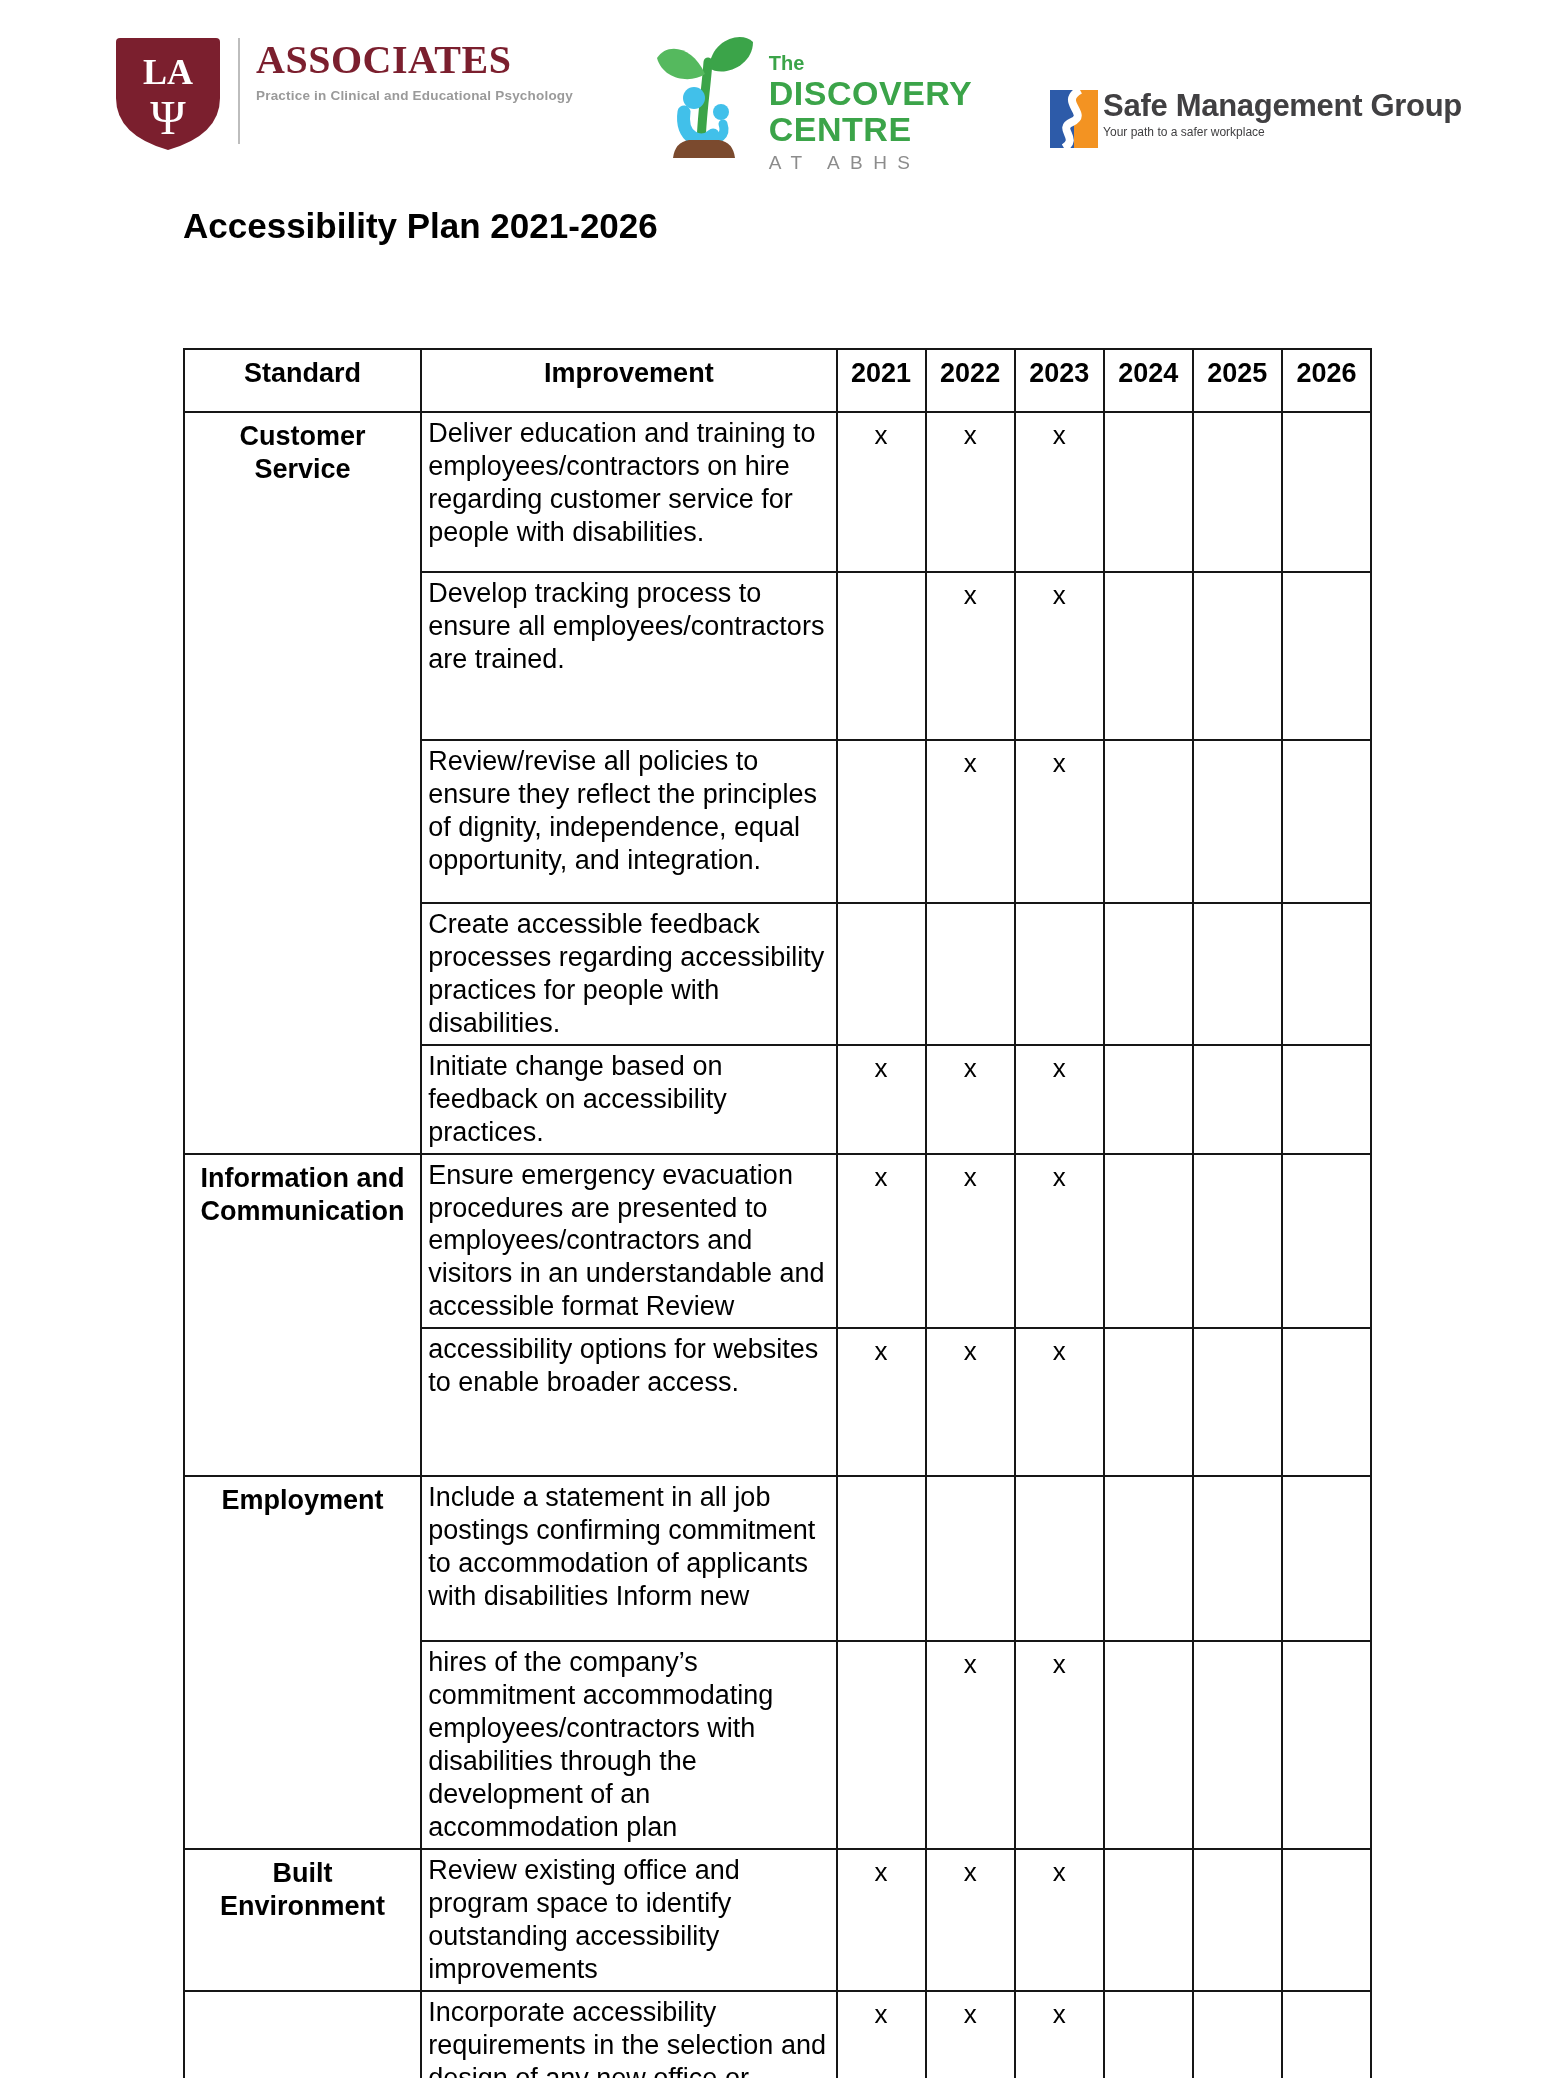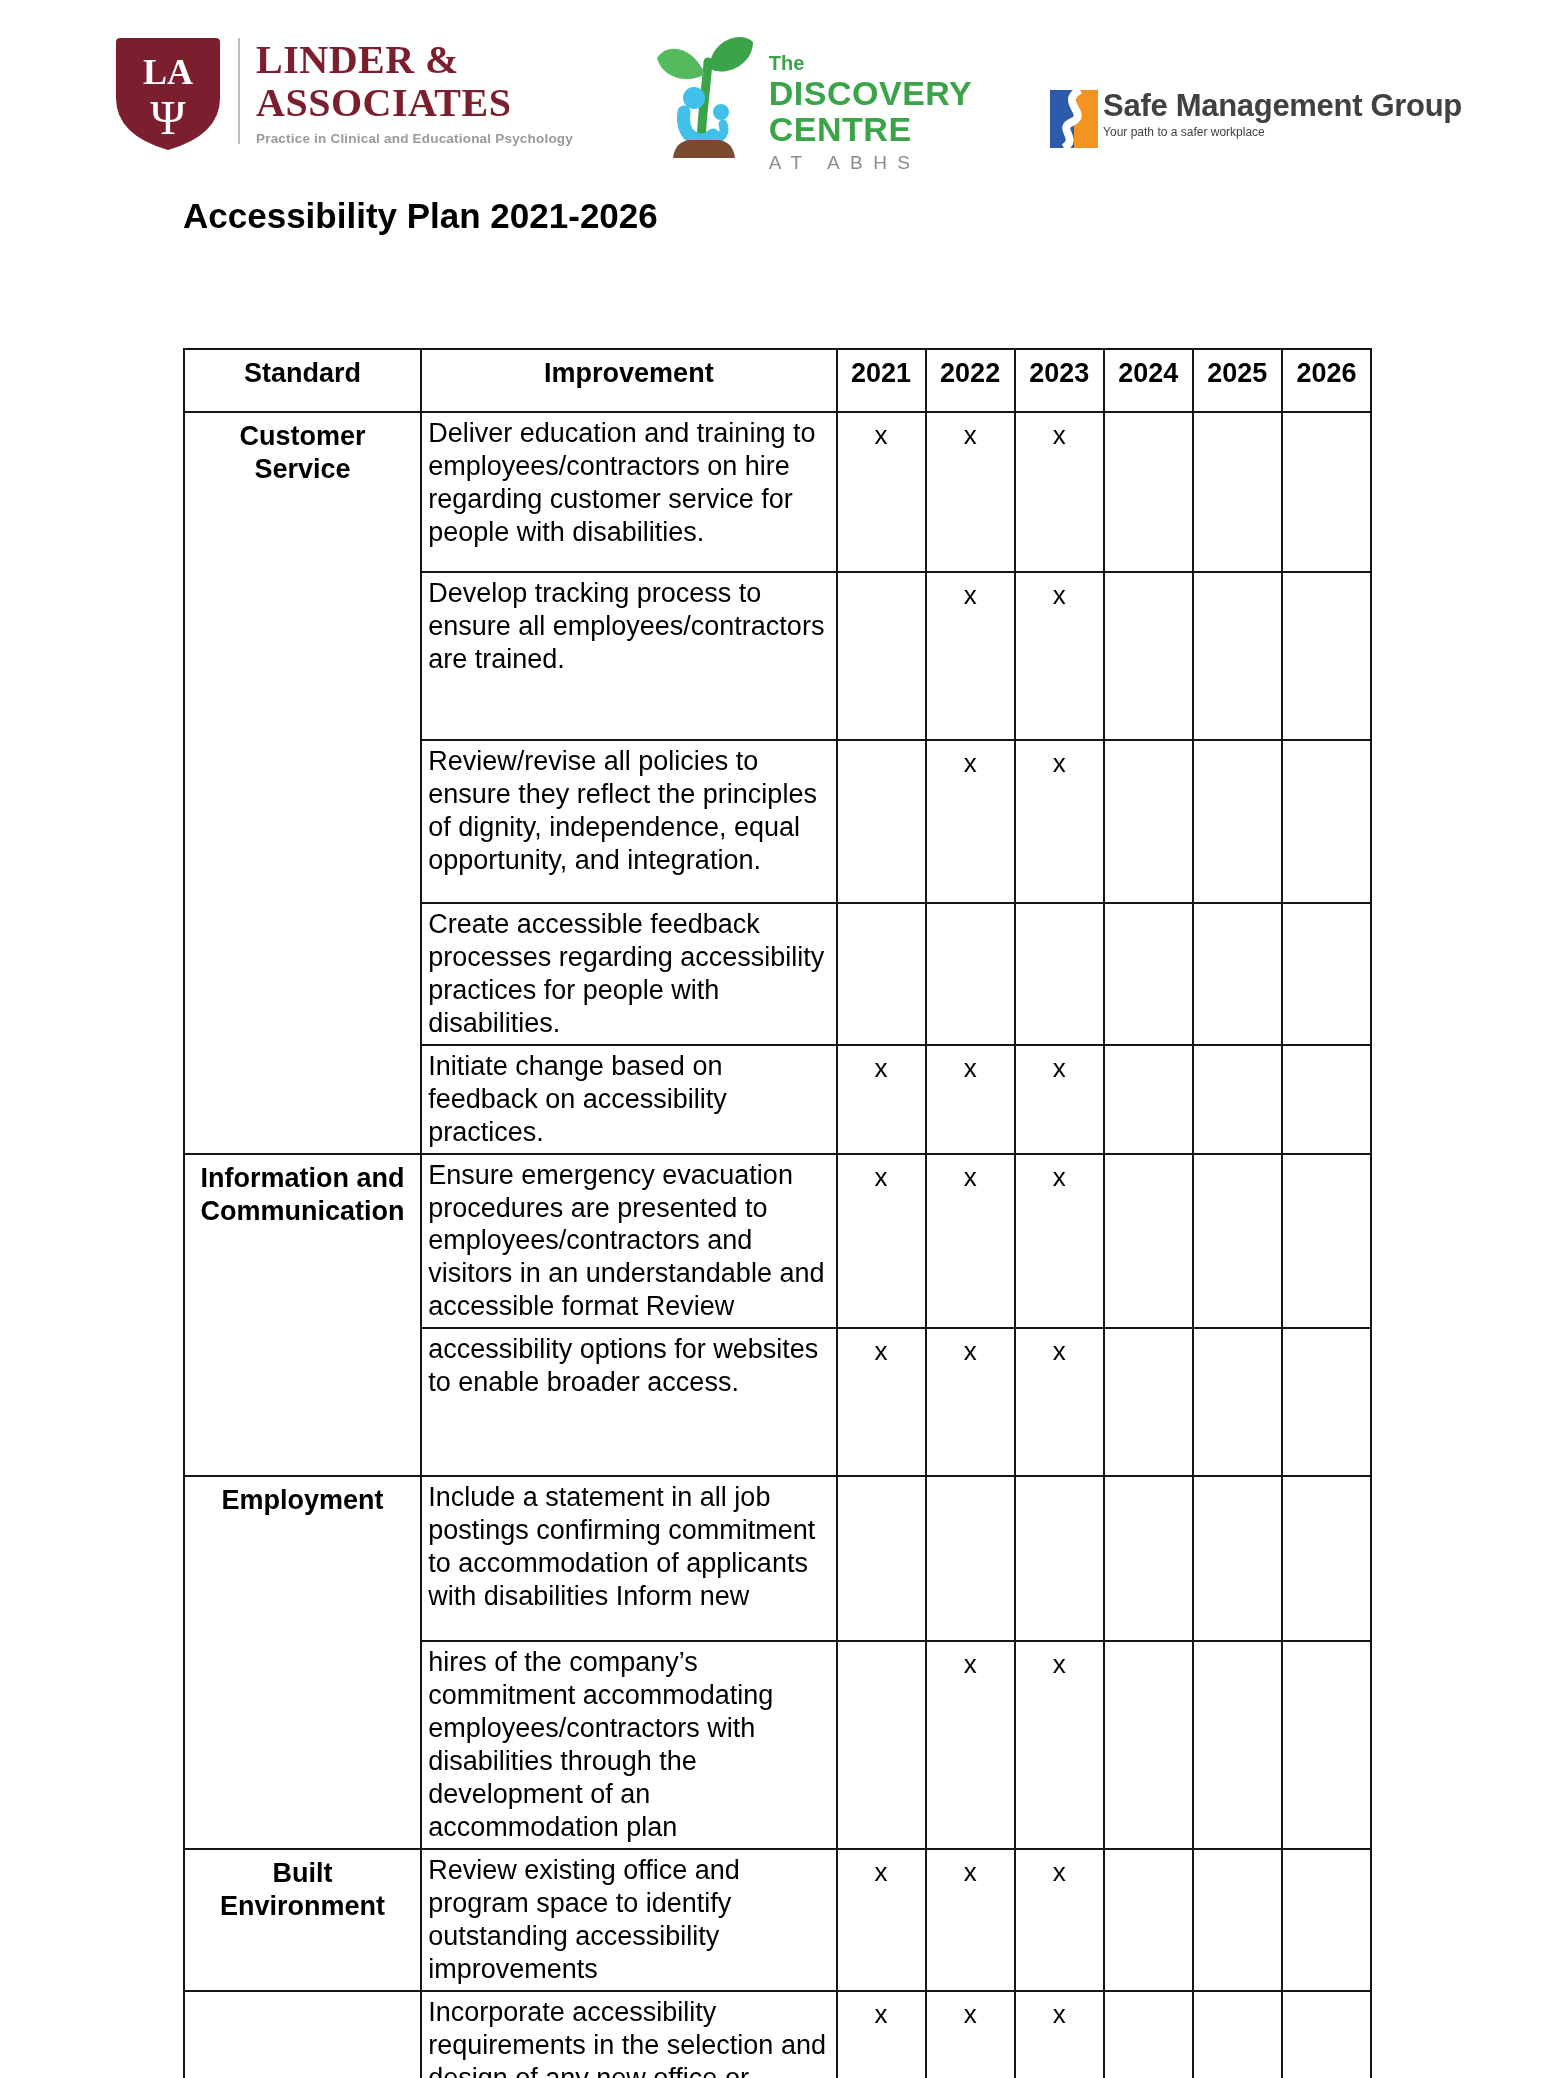--- a/index.html
+++ b/index.html
@@ -37,21 +37,21 @@
   
   .safe { display:flex; align-items:flex-start; margin-top:54px; }
   .smg-blue { fill:var(--smg_blue); }
   .smg-orange { fill:var(--smg_orange); }
   .smg-s { stroke:#fff; stroke-width:8; fill:none; }
   .safe-text { margin-left:5px; margin-top:-2px; }
   .safe-name { font-size:31px; font-weight:bold; color:var(--smg_text); letter-spacing:-0.3px; }
   .safe-tag { font-size:12px; color:var(--smg_text); margin-top:1px; }
 
   
-  .doc-title { position:absolute; left:183px; top:196px; margin:0; font-size:35px; font-weight:bold; color:#000; }
+  .doc-title { position:absolute; left:183px; top:206px; margin:0; font-size:35px; font-weight:bold; color:#000; }
 
   
   .plan-table {
     position:absolute; left:183px; top:348px; width:1189px;
     border-collapse:collapse; table-layout:fixed;
   }
   .plan-table th, .plan-table td { border:2px solid var(--table_border); }
   .plan-table th {
     font-size:27px; font-weight:bold; text-align:center; vertical-align:top;
     padding-top:8px; height:52px;
@@ -87,21 +87,20 @@
   <div class="logo-row">
 
     <div class="linder">
       <svg width="112" height="116" viewBox="0 0 112 116">
         <path class="shield-bg" d="M8,2 L104,2 Q108,2 108,6 L108,62 Q108,99 56,114 Q4,99 4,62 L4,6 Q4,2 8,2 Z"></path>
         <text class="sh-la" x="56" y="48">LA</text>
         <text class="sh-psi" x="56" y="98">Ψ</text>
       </svg>
       <div class="linder-sep"></div>
       <div class="linder-text">
-        <div class="linder-name">LINDER &amp;</div>
         <div class="linder-name">ASSOCIATES</div>
         <div class="linder-tag">Practice in Clinical and Educational Psychology</div>
       </div>
     </div>
 
     <div class="discovery">
       <svg width="106" height="126" viewBox="0 0 106 126">
         <path class="sprout-stem" d="M57,30 C55,58 50,88 50,116"></path>
         <path class="sprout-leaf-l" d="M54,42 C42,14 16,10 6,26 C12,48 40,52 54,42 Z"></path>
         <path class="sprout-leaf-r" d="M58,36 C60,8 90,-2 102,10 C102,34 72,46 58,36 Z"></path>

